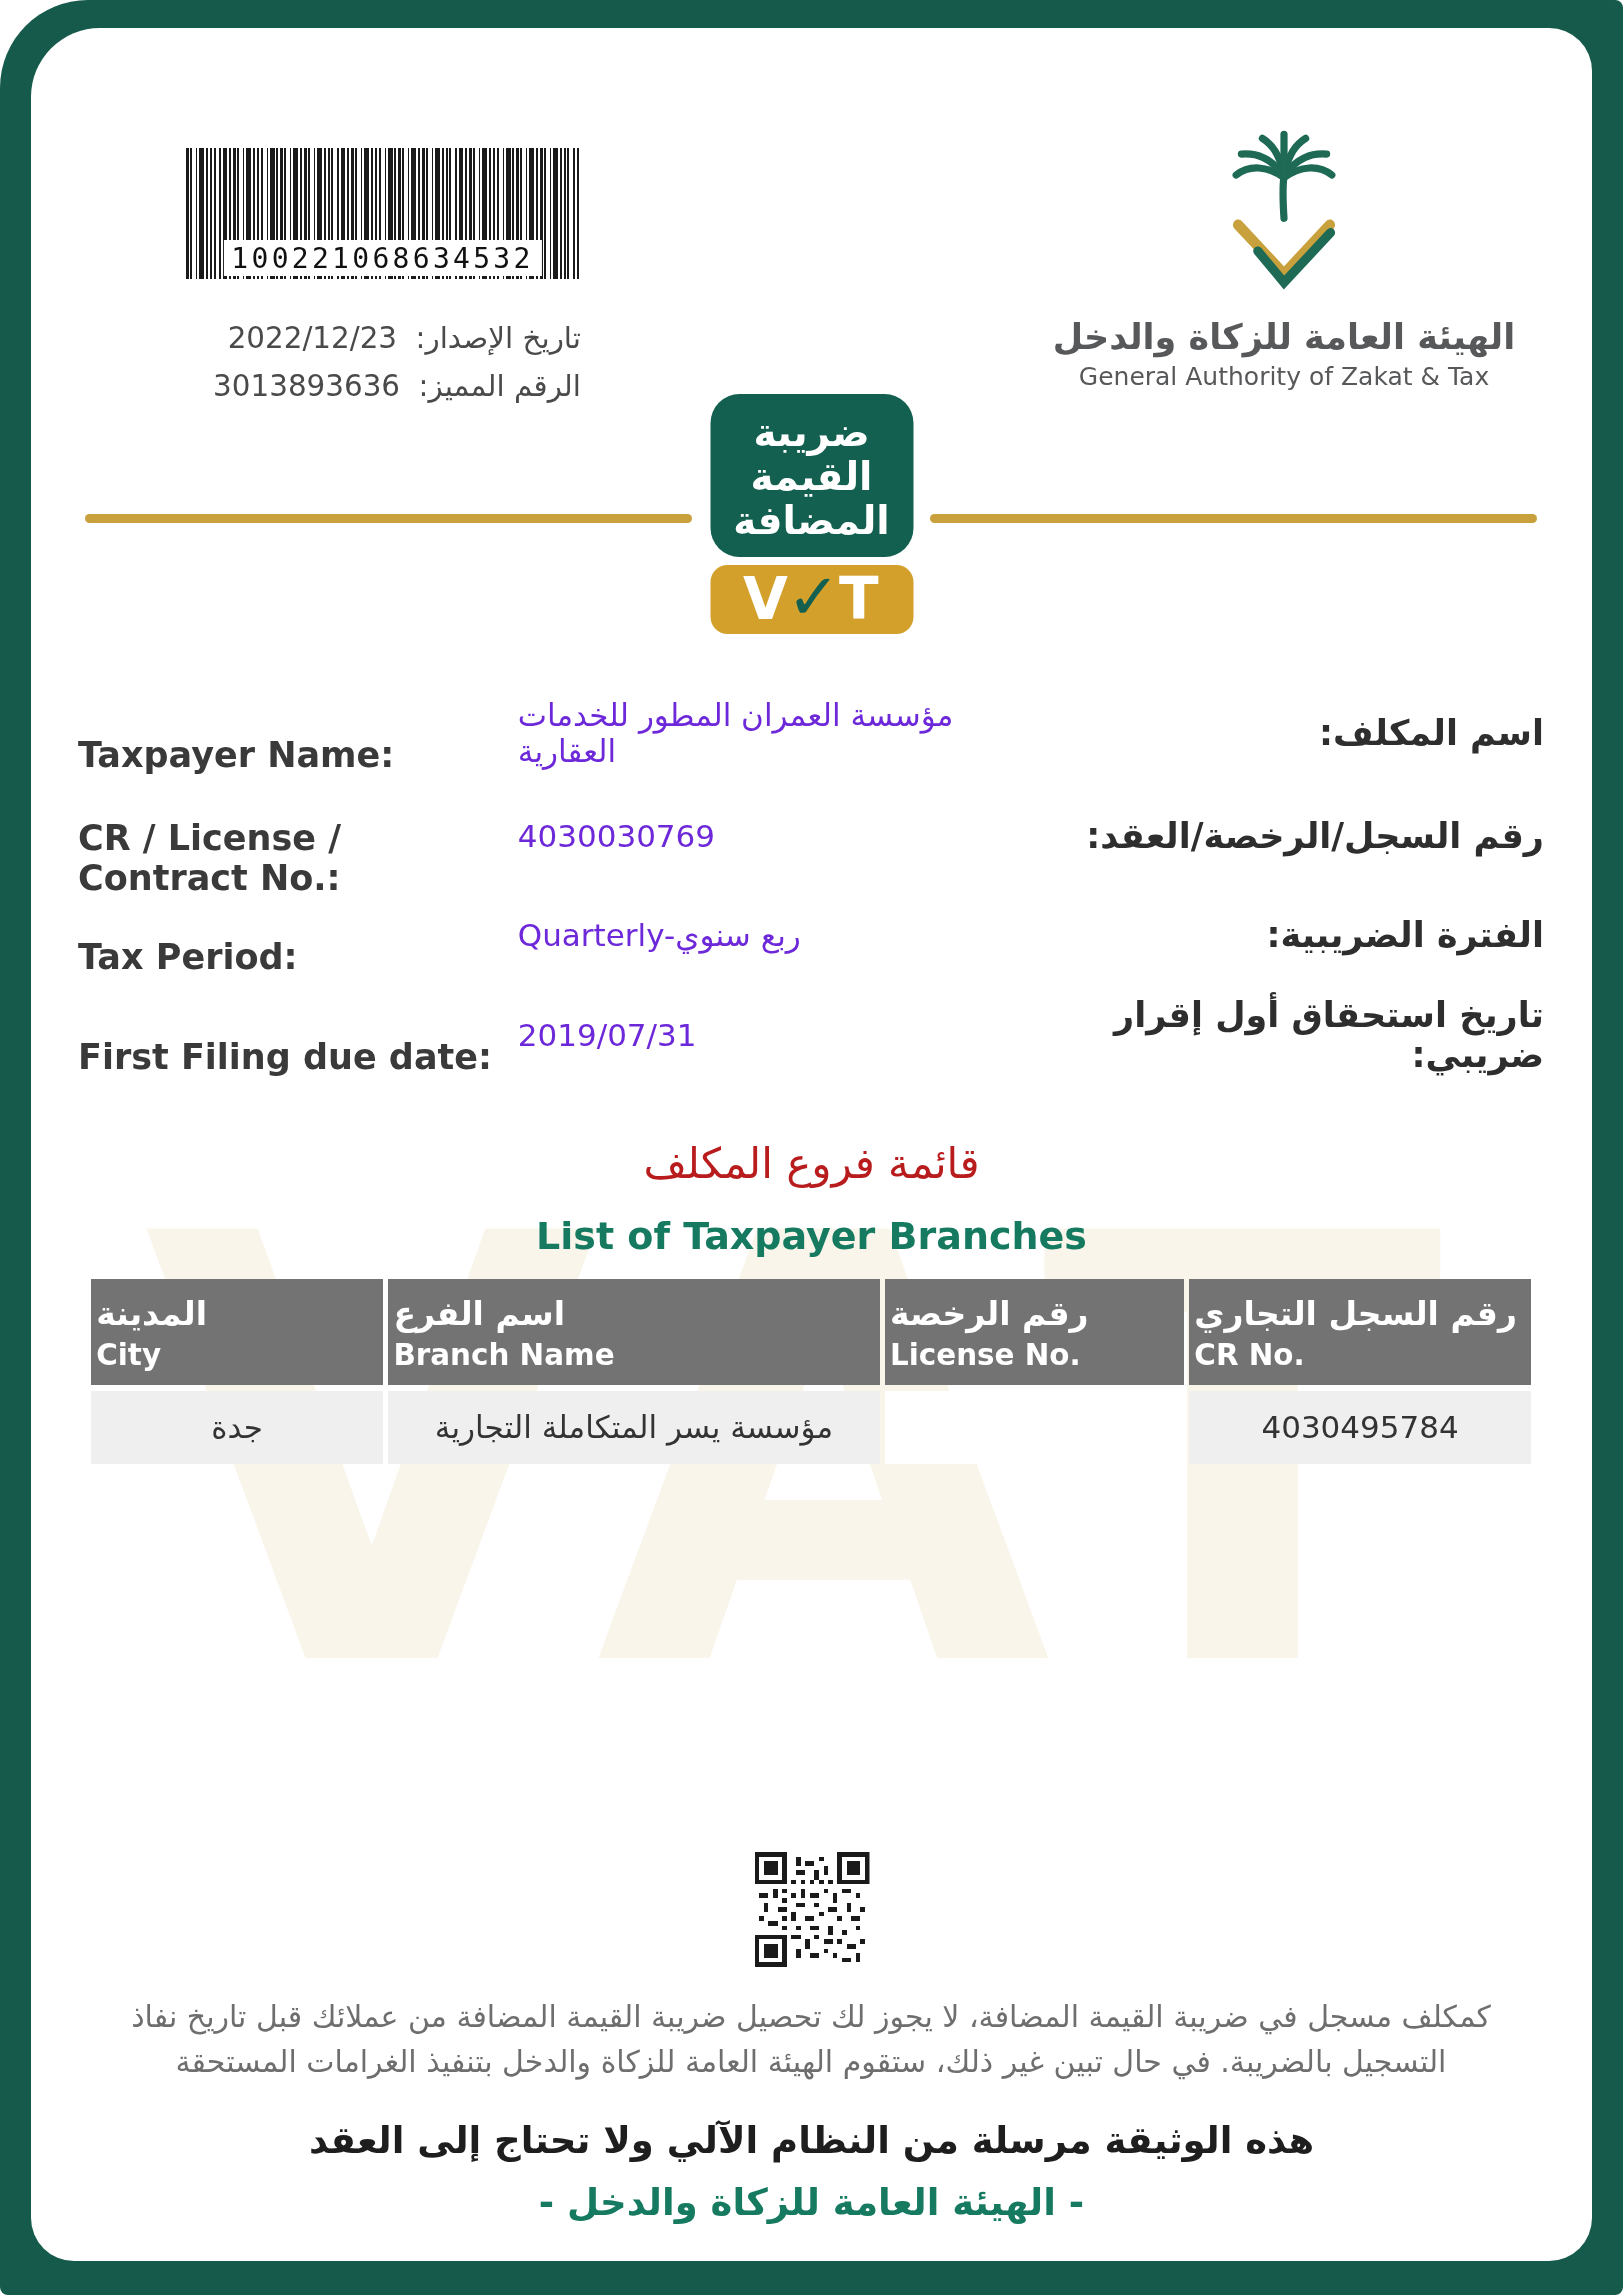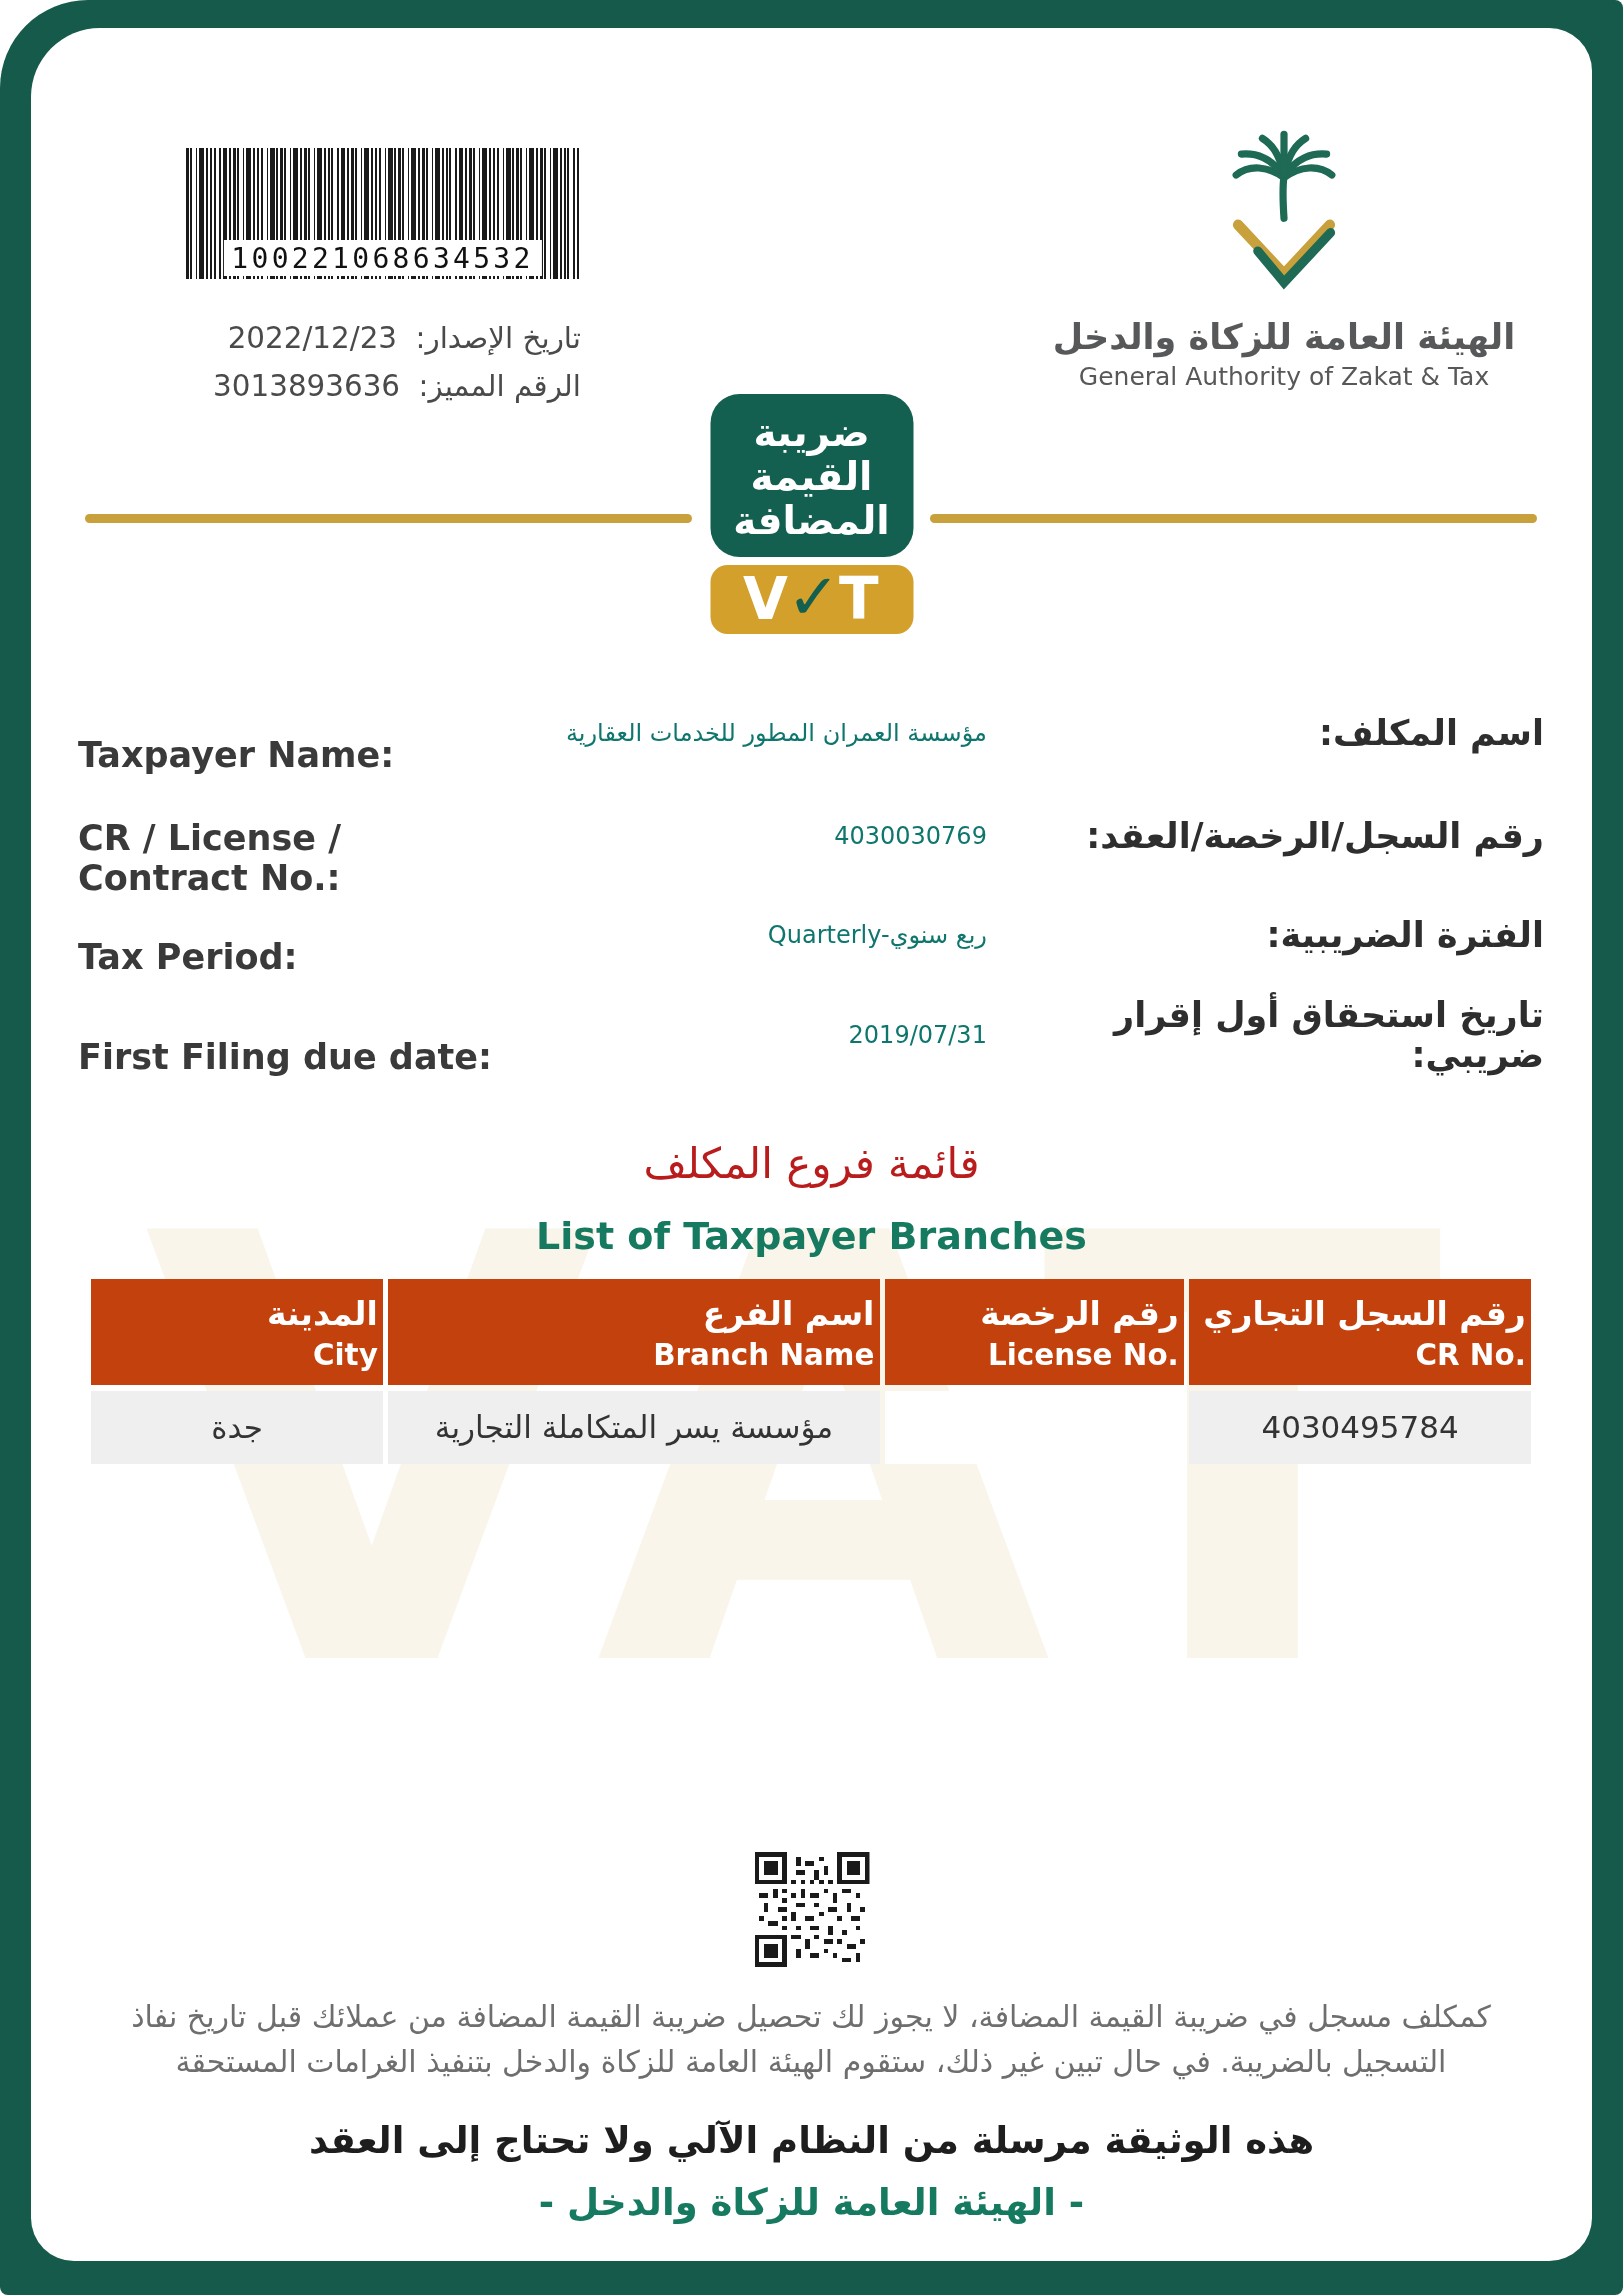--- a/index.html
+++ b/index.html
@@ -80,34 +80,34 @@
   
   .field-row {
     position: absolute; left: 47px; width: 1466px; height: 62px;
     display: flex; align-items: center; z-index: 1;
   }
   .field-row.r0 { top: 674px; }
   .field-row.r1 { top: 777px; }
   .field-row.r2 { top: 876px; }
   .field-row.r3 { top: 976px; }
   .f-en  { width: 30%; font-size: 35px; font-weight: bold; color: #3A3A3A; margin-top: 45px; }
-  .f-val { width: 32%; text-align: right; font-size: 24px; color: #0f766e; }
+  .f-val { width: 32%; text-align: left; font-size: 31px; color: #6d28d9; }
   .f-ar  { width: 38%; text-align: right; direction: rtl; font-size: 35px; font-weight: bold; color: #2E2E2E; }
 
   
   .branch-title-ar { position: absolute; top: 1111px; left: 0; width: 100%; text-align: center;
     font-size: 42px; font-weight: normal; color: #b91c1c; direction: rtl; z-index: 1; }
   .branch-title-en { position: absolute; top: 1186px; left: 0; width: 100%; text-align: center;
     font-size: 38px; font-weight: bold; color: #157A5F; z-index: 1; }
 
   .branch-table { position: absolute; left: 60px; top: 1251px; width: 1440px; z-index: 2; }
   .thead, .trow { display: grid; grid-template-columns: 20.5fr 34.5fr 21fr 24fr; gap: 5.2px; }
   .trow { margin-top: 5.2px; }
   .th {
-    background: #c2410c; color: #fff; text-align: right; padding: 15.7px 5.2px 13px;
+    background: #737373; color: #fff; text-align: left; padding: 15.7px 5.2px 13px;
   }
   .th .h-ar { font-size: 33px; font-weight: bold; direction: rtl; }
   .th .h-en { font-size: 29.4px; font-weight: bold; margin-top: 5.2px; }
   .td {
     background: #EFEFEF; min-height: 73px;
     display: flex; align-items: center; justify-content: center;
     font-size: 31px; color: #333; direction: rtl;
   }
   .td.empty { background: #ffffff; }
 

